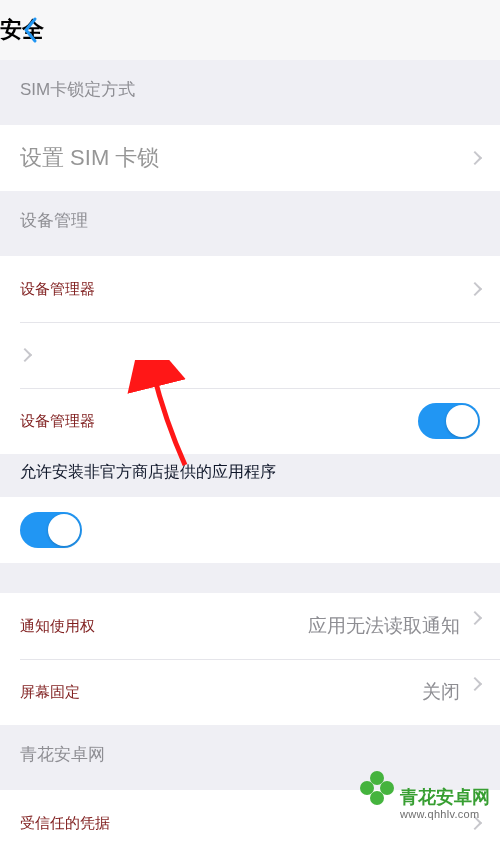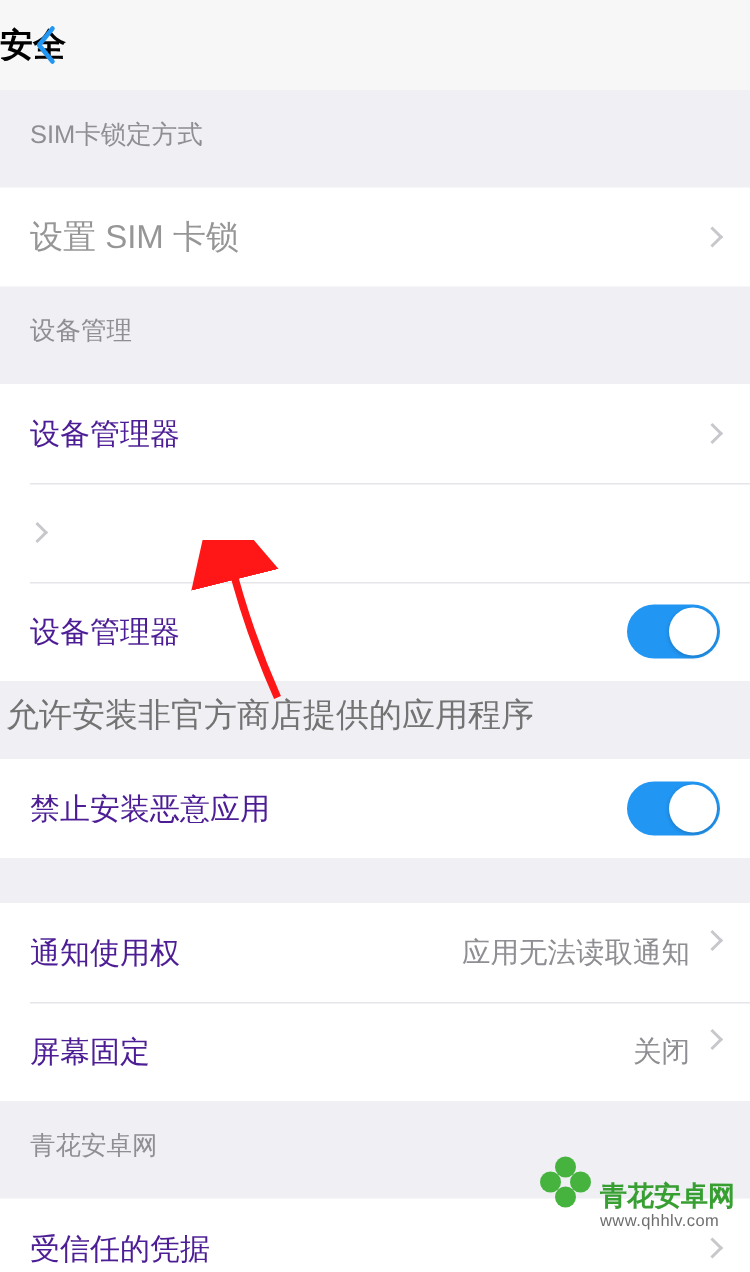--- a/index.html
+++ b/index.html
@@ -3,26 +3,26 @@
 <meta charset="utf-8">
 <style>
   * { box-sizing: border-box; margin: 0; padding: 0; }
   html, body { width: 500px; height: 848px; font-family: -apple-system, "Helvetica Neue", Arial, sans-serif; background: #efeff4; color: #000; overflow: hidden; position: relative; }
   .header { height: 60px; display: flex; align-items: center; justify-content: flex-start; position: relative; background: #f7f7f8; }
   .back-btn { position: absolute; left: 10px; top: 50%; transform: translateY(-50%); width: 40px; height: 40px; display: flex; align-items: center; justify-content: center; cursor: pointer; }
   .title { font-size: 22px; font-weight: 600; }
   .section-header { padding: 18px 20px 24px; font-size: 17px; color: #8e8e93; background: #efeff4; }
   .row { background: #fff; min-height: 66px; padding: 0 20px; display: flex; align-items: center; justify-content: space-between; position: relative; }
   .row + .row::before { content: ""; position: absolute; left: 20px; right: 0; top: 0; height: 1px; background: #e5e5ea; }
-  .row-label { font-size: 20px; color: #4c1d95; }
+  .row-label { font-size: 15px; color: #7f1d1d; }
   .row-label.gray { color: #969696; font-size: 22px; }
   .row-right { display: flex; gap: 10px; }
   .row-detail { font-size: 19px; color: #8e8e93; }
   .chevron { width: 10px; height: 10px; border-right: 2px solid #c7c7cc; border-bottom: 2px solid #c7c7cc; transform: rotate(-45deg); }
-  .section-footer { padding: 8px 4px 14px; font-size: 22px; color: #737373; background: #efeff4; }
+  .section-footer { padding: 8px 20px 14px; font-size: 16px; color: #0f172a; background: #efeff4; }
   .switch { position: relative; width: 62px; height: 36px; border-radius: 18px; transition: background .2s; }
   .switch.on { background: #2196f3; }
   .switch .knob { position: absolute; top: 2px; width: 32px; height: 32px; border-radius: 50%; background: #fff; box-shadow: 0 1px 3px rgba(0,0,0,.2); transition: left .2s; }
   .switch.on .knob { left: 28px; }
   .gap { height: 30px; background: #efeff4; }
 
   .arrow-annotation { position: absolute; left: 125px; top: 360px; pointer-events: none; }
 
   .watermark { position: absolute; right: 10px; bottom: 28px; display: flex; align-items: center; gap: 6px; opacity: .95; }
   .wm-icon { width: 34px; height: 34px; position: relative; }
@@ -62,21 +62,20 @@
   <span class="chevron"></span>
 </div>
 <div class="row">
   <span class="row-label">设备管理器</span>
   <div class="switch on">
       <div class="knob"></div>
     </div>
 </div>
 <div class="section-footer">允许安装非官方商店提供的应用程序</div>
 <div class="row">
-  <span class="row-label">禁止安装恶意应用</span>
   <div class="switch on">
       <div class="knob"></div>
     </div>
 </div>
 
 <div class="gap"></div>
 
 <div class="row">
   <span class="row-label">通知使用权</span>
   <span class="row-right">

